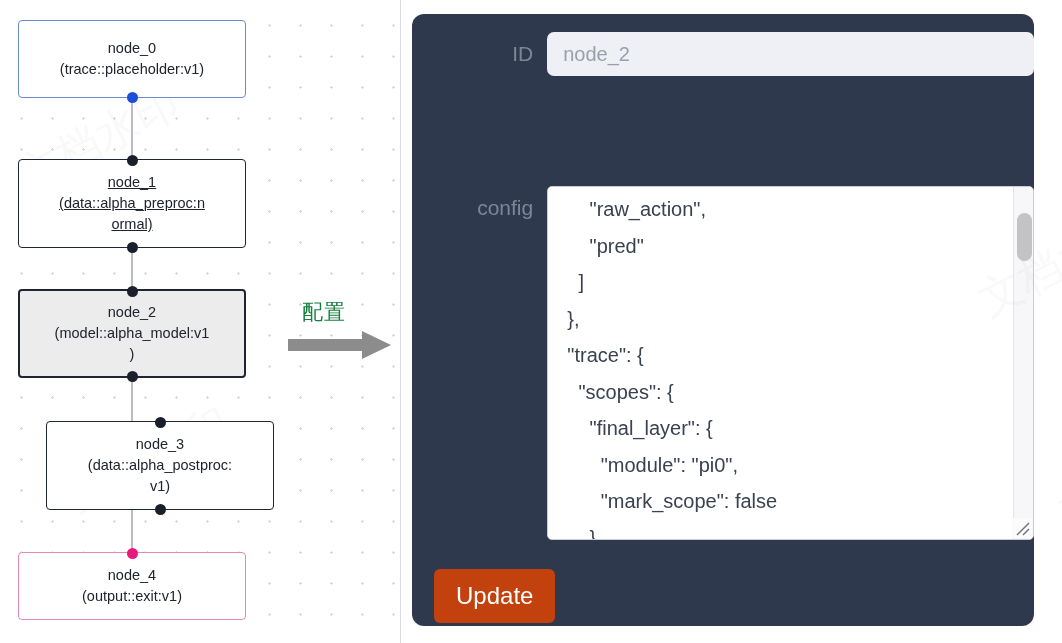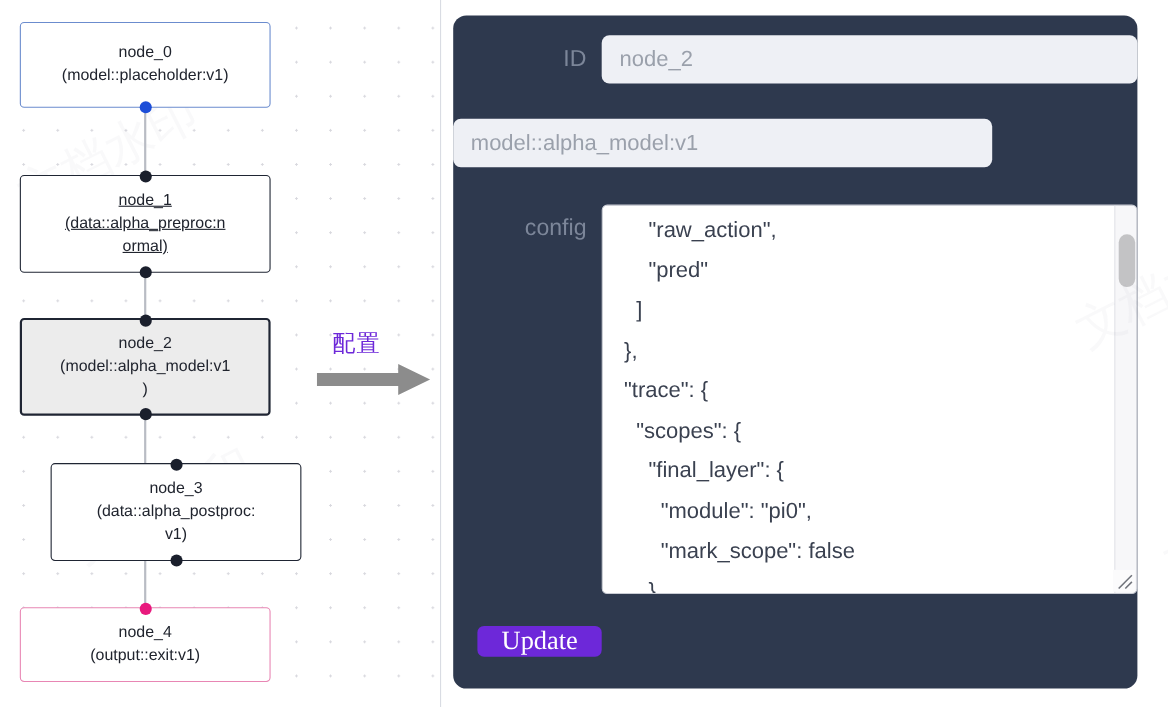--- a/index.html
+++ b/index.html
@@ -103,21 +103,21 @@
   #transform-group {
     position: absolute;
     left: 288px; top: 298px;
     width: 108px; height: 62px;
     z-index: 6;
   }
   #transform-label {
     position: absolute;
     left: 14px; top: 0;
     font-size: 21px;
-    color: #6d28d9;
+    color: #15803d;
     letter-spacing: 1px;
     font-family: "DejaVu Sans", sans-serif;
   }
   #transform-arrow {
     position: absolute;
     left: 0; top: 32px;
   }
 
   
   #config-panel {
@@ -208,28 +208,28 @@
   #config-resize-handle {
     position: absolute;
     right: 1px; bottom: 1px;
     width: 20px; height: 20px;
     background: #fbfbfc;
   }
 
   #update-button {
     position: absolute;
     left: 22px; top: 555px;
-    height: 28px;
+    height: 54px;
     padding: 0 22px;
-    background: #6d28d9;
+    background: #c2410c;
     border: none;
     border-radius: 6px;
     color: #ffffff;
     font-size: 24px;
-    font-family: Liberation Serif, serif;
+    font-family: Liberation Sans, sans-serif;
     cursor: pointer;
     display: flex;
     align-items: center;
   }
 
   
   .watermark {
     position: absolute;
     color: rgba(120,110,140,0.045);
     font-size: 44px;
@@ -254,21 +254,21 @@
     <div class="watermark" id="wm1">文档水印</div>
     <div class="watermark" id="wm2">文档水印</div>
 
     <div class="edge" id="edge0"></div>
     <div class="edge" id="edge1"></div>
     <div class="edge" id="edge2"></div>
     <div class="edge" id="edge3"></div>
 
     <div class="gnode is-input" id="node0">
       <span class="nlabel">node_0
-(model::placeholder:v1)</span>
+(trace::placeholder:v1)</span>
       <span class="port port-blue bottom"></span>
     </div>
 
     <div class="gnode" id="node1">
       <span class="port top"></span>
       <span class="nlabel">node_1
 (data::alpha_preproc:n
 ormal)</span>
       <span class="port bottom"></span>
     </div>
@@ -309,21 +309,20 @@
 
     <div class="watermark" id="wm3">文档水印</div>
     <div class="watermark" id="wm4">文档水印</div>
 
     <div class="field-row" id="row-id">
       <div class="field-label">ID</div>
       <input class="field-input" id="input-id" type="text" placeholder="node_2" style="">
     </div>
 
     <div class="field-row" id="row-type">
-      <input class="field-input" id="input-type" type="text" placeholder="model::alpha_model:v1" style="">
     </div>
 
     <div class="field-row" id="row-config">
       <div class="field-label" id="label-config">config</div>
       <div id="config-textarea-wrap">
         <textarea id="config-textarea" spellcheck="false" style="">      "raw_action",
       "pred"
     ]
   },
   "trace": {

